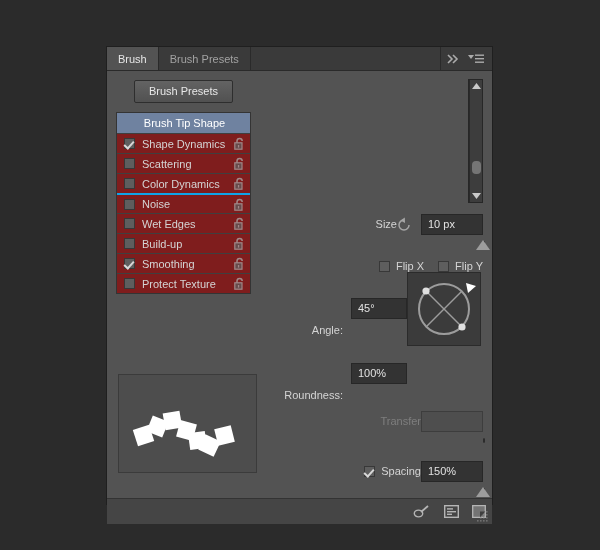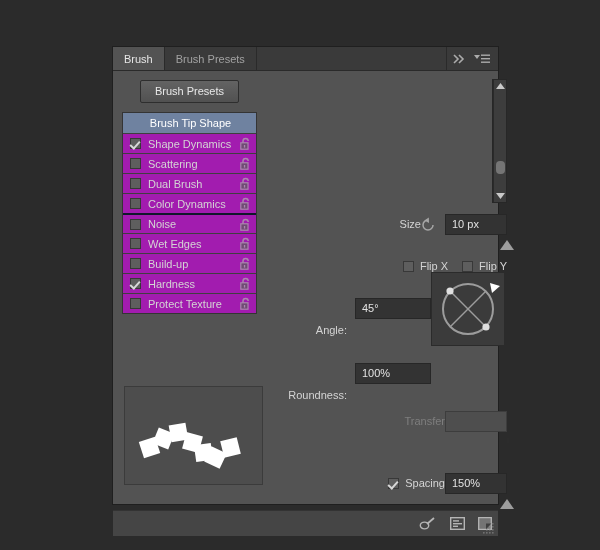--- a/index.html
+++ b/index.html
@@ -6,21 +6,21 @@
   html, body {
     width: 600px; height: 550px;
     background: #2b2b2b;
     font-family: "Liberation Sans", sans-serif;
     overflow: hidden;
   }
 
   
   #panel {
     position: absolute;
-    left: 112px; top: 46px;
+    left: 106px; top: 46px;
     width: 387px; height: 459px;
     background: #535353;
     border: 1px solid #1f1f1f;
     display: flex; flex-direction: column;
   }
 
   
   #tabbar {
     height: 24px; flex: 0 0 24px;
     background: #3a3a3a;
@@ -57,39 +57,39 @@
     background: linear-gradient(#636363,#515151);
     border: 1px solid #2e2e2e;
     border-radius: 2px;
     color: #e8e8e8; font-size: 11px;
     padding: 4px 14px 5px;
     cursor: pointer;
   }
 
   #optlist {
     margin: 0 9px;
-    background: #a21caf;
+    background: #7f1d1d;
     border: 1px solid #343434;
   }
   .opt {
     height: 20px;
     display: flex; align-items: center;
     padding: 0 5px 0 7px;
     font-size: 11px; color: #d4d4d4;
     cursor: pointer;
     position: relative;
   }
   .opt + .opt { border-top: 1px solid #3f3f3f; }
   .opt.header {
     background: #6f82a0;
     color: #ffffff;
     justify-content: center;
     border-top: none;
   }
-  .opt.groupstart { border-top: 2px solid #0f172a; }
+  .opt.groupstart { border-top: 2px solid #0ea5e9; }
   .chk {
     width: 11px; height: 11px; flex: 0 0 11px;
     background: #5e5e5e;
     border: 1px solid #383838;
     margin-right: 7px;
     position: relative;
   }
   .chk.on::after {
     content: "";
     position: absolute; left: 1px; top: 0px;
@@ -192,29 +192,29 @@
   }
 
   .flips { display: flex; align-items: center; gap: 14px; margin-top: 9px; }
   .flip { display: flex; align-items: center; font-size: 11px; color: #d4d4d4; cursor: pointer; }
   .flip .chk { margin-right: 6px; }
 
   #angle-area { display: flex; margin-top: 0px; }
   #angle-fields { flex: 1; padding-top: 8px; }
   .afield { display: flex; align-items: center; justify-content: flex-start; margin-bottom: 9px; }
   .afield .alab { font-size: 11px; color: #d4d4d4; width: 76px; text-align: right; margin-right: 8px; margin-top: 44px; }
-  .afield .numbox { width: 76px; }
+  .afield .numbox { width: 56px; }
   #angle-dial {
     width: 74px; height: 74px;
     background: #3b3b3b;
     border: 1px solid #2b2b2b;
     margin-right: 2px;
   }
 
-  .spacing-row { display: flex; align-items: center; height: 22px; margin-top: 24px; }
+  .spacing-row { display: flex; align-items: center; height: 22px; margin-top: 12px; }
 
   
   #footer {
     height: 26px; flex: 0 0 26px;
     background: #454545;
     border-top: 1px solid #333333;
     display: flex; align-items: center; justify-content: flex-end;
     padding-right: 6px; gap: 13px;
     position: relative;
   }
@@ -277,29 +277,20 @@
             <span class="chk"></span>
             <span class="opt-label">Scattering</span>
             <span class="lock"><svg width="11" height="13" viewBox="0 0 11 13">
                 <path d="M3 6 V4 A2.6 2.6 0 0 1 8.2 4" stroke="#b0b0b0" stroke-width="1.5" fill="none"></path>
                 <rect x="0.8" y="5.8" width="7.2" height="6.4" stroke="#b0b0b0" stroke-width="1.2" fill="#5e5e5e"></rect>
                 <rect x="3.9" y="8" width="1.3" height="2.6" fill="#b0b0b0"></rect>
               </svg></span>
           </div>
           <div class="opt">
             <span class="chk"></span>
-            <span class="opt-label">Dual Brush</span>
-            <span class="lock"><svg width="11" height="13" viewBox="0 0 11 13">
-                <path d="M3 6 V4 A2.6 2.6 0 0 1 8.2 4" stroke="#b0b0b0" stroke-width="1.5" fill="none"></path>
-                <rect x="0.8" y="5.8" width="7.2" height="6.4" stroke="#b0b0b0" stroke-width="1.2" fill="#5e5e5e"></rect>
-                <rect x="3.9" y="8" width="1.3" height="2.6" fill="#b0b0b0"></rect>
-              </svg></span>
-          </div>
-          <div class="opt">
-            <span class="chk"></span>
             <span class="opt-label">Color Dynamics</span>
             <span class="lock"><svg width="11" height="13" viewBox="0 0 11 13">
                 <path d="M3 6 V4 A2.6 2.6 0 0 1 8.2 4" stroke="#b0b0b0" stroke-width="1.5" fill="none"></path>
                 <rect x="0.8" y="5.8" width="7.2" height="6.4" stroke="#b0b0b0" stroke-width="1.2" fill="#5e5e5e"></rect>
                 <rect x="3.9" y="8" width="1.3" height="2.6" fill="#b0b0b0"></rect>
               </svg></span>
           </div>
           <div class="opt groupstart">
             <span class="chk"></span>
             <span class="opt-label">Noise</span>
@@ -322,21 +313,21 @@
             <span class="chk"></span>
             <span class="opt-label">Build-up</span>
             <span class="lock"><svg width="11" height="13" viewBox="0 0 11 13">
                 <path d="M3 6 V4 A2.6 2.6 0 0 1 8.2 4" stroke="#b0b0b0" stroke-width="1.5" fill="none"></path>
                 <rect x="0.8" y="5.8" width="7.2" height="6.4" stroke="#b0b0b0" stroke-width="1.2" fill="#5e5e5e"></rect>
                 <rect x="3.9" y="8" width="1.3" height="2.6" fill="#b0b0b0"></rect>
               </svg></span>
           </div>
           <div class="opt">
             <span class="chk on"></span>
-            <span class="opt-label">Hardness</span>
+            <span class="opt-label">Smoothing</span>
             <span class="lock"><svg width="11" height="13" viewBox="0 0 11 13">
                 <path d="M3 6 V4 A2.6 2.6 0 0 1 8.2 4" stroke="#b0b0b0" stroke-width="1.5" fill="none"></path>
                 <rect x="0.8" y="5.8" width="7.2" height="6.4" stroke="#b0b0b0" stroke-width="1.2" fill="#5e5e5e"></rect>
                 <rect x="3.9" y="8" width="1.3" height="2.6" fill="#b0b0b0"></rect>
               </svg></span>
           </div>
           <div class="opt">
             <span class="chk"></span>
             <span class="opt-label">Protect Texture</span>
             <span class="lock"><svg width="11" height="13" viewBox="0 0 11 13">

